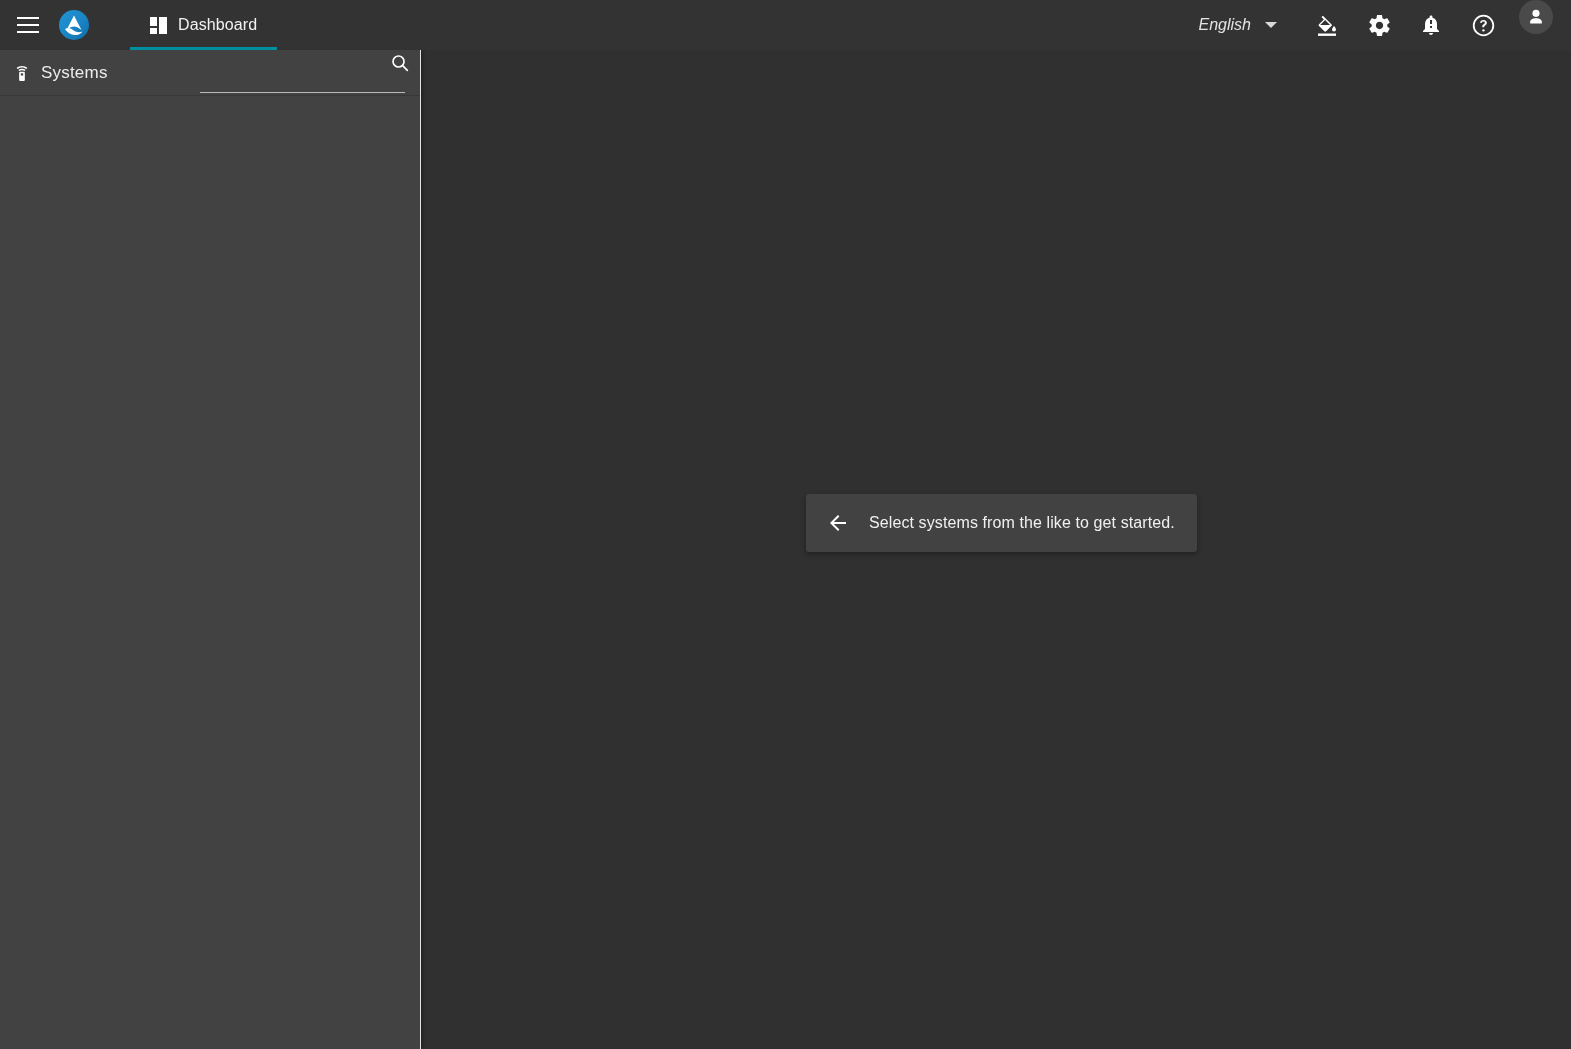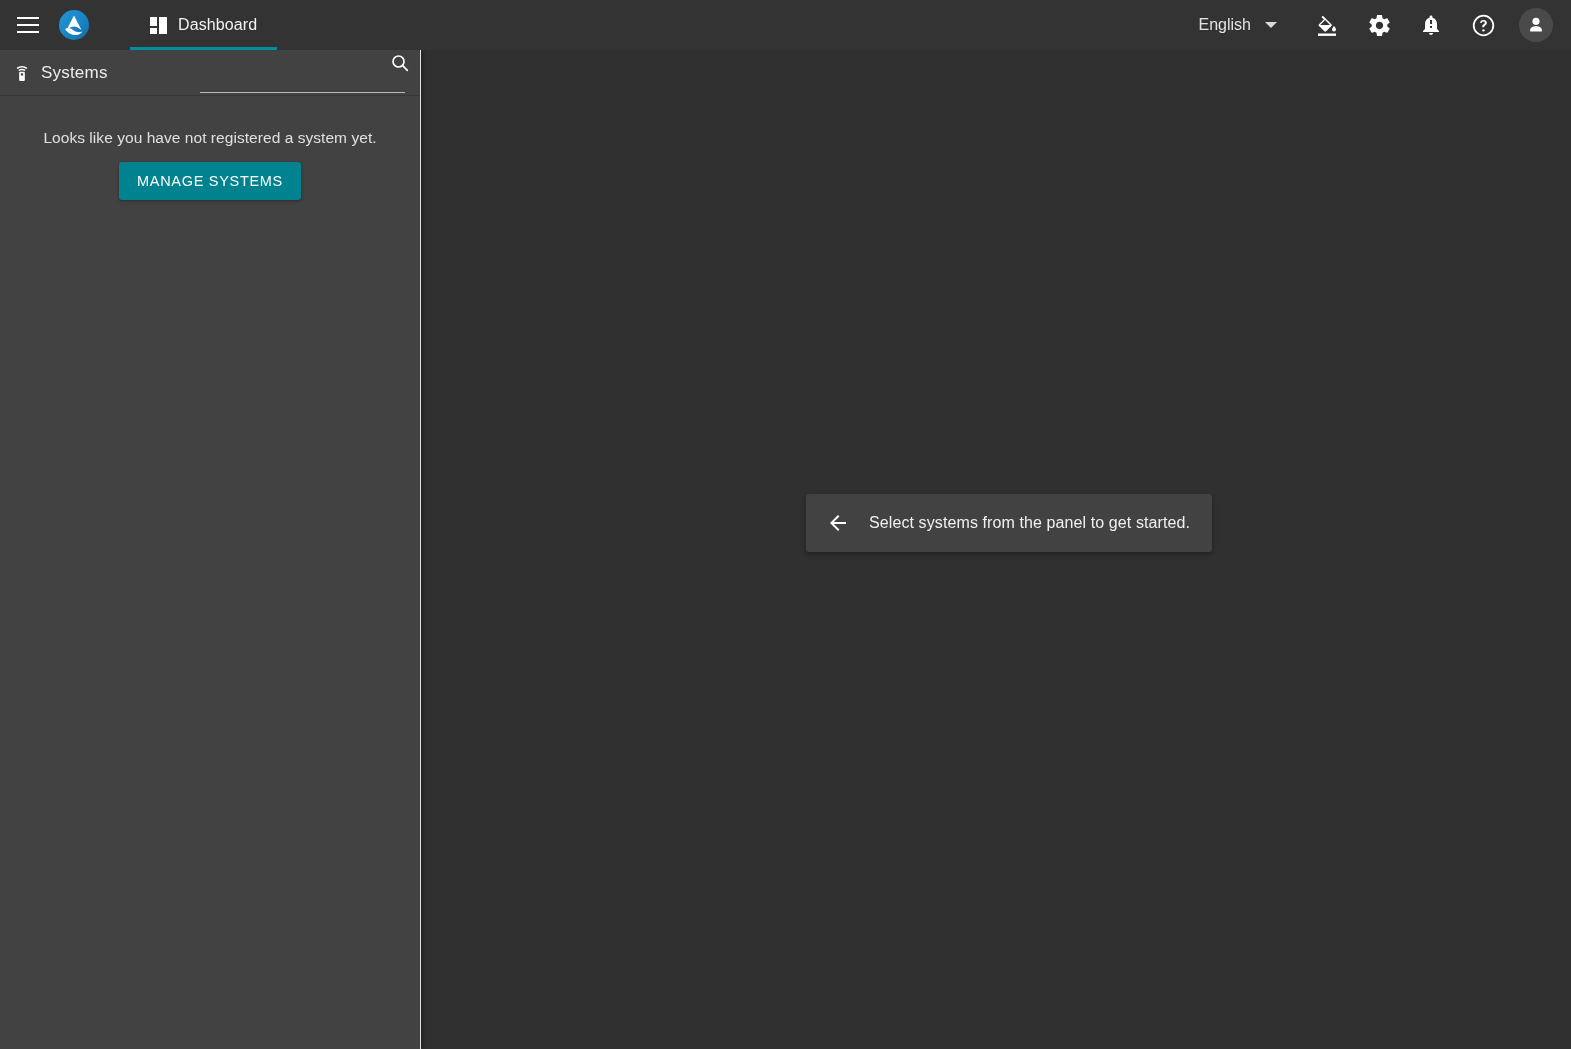--- a/index.html
+++ b/index.html
@@ -108,24 +108,24 @@
   }
   .icon-dashboard span { background: #ffffff; display:block; }
   .icon-dashboard span.s1 { grid-column: 1; grid-row: 1; }
   .icon-dashboard span.s2 { grid-column: 2; grid-row: 1; height: 6px; align-self: start;}
   .icon-dashboard span.s3 { grid-column: 1; grid-row: 2; height: 6px; }
   .icon-dashboard span.s4 { grid-column: 2; grid-row: 1 / span 2; height: 13px; align-self: end;}
 
   .topbar-right {
     margin-left: auto;
     display: flex;
-    align-items: center;
     height: 50px;
     padding-right: 18px;
     gap: 0px;
+    font-style: italic;
   }
 
   .lang-select {
     display: flex;
     align-items: center;
     gap: 14px;
     color: #e3e3e3;
     font-size: 16px;
     padding: 6px 10px 6px 8px;
     cursor: pointer;
@@ -378,28 +378,24 @@
         <input class="search-input" type="text" placeholder="" value="" style="">
         <div class="search-icon-btn">
           <svg width="22" height="22" viewBox="0 0 24 24">
             <circle cx="10.4" cy="10.4" r="6" fill="none" stroke="#ffffff" stroke-width="1.8"></circle>
             <line x1="14.9" y1="14.9" x2="20" y2="20" stroke="#ffffff" stroke-width="1.8" stroke-linecap="round"></line>
           </svg>
         </div>
       </div>
     </div>
 
-    <div class="sidebar-body">
-      <div class="empty-msg">Looks like you have not registered a system yet.</div>
-      <button class="btn-primary">MANAGE SYSTEMS</button>
-    </div>
   </div>
 
   <div class="main">
     <div class="hint-card">
       <svg width="24" height="24" viewBox="0 0 24 24">
         <path fill="#ffffff" d="M20 11H7.8l5.6-5.6L12 4l-8 8 8 8 1.4-1.4L7.8 13H20z"></path>
       </svg>
-      <span>Select systems from the panel to get started.</span>
+      <span>Select systems from the like to get started.</span>
     </div>
   </div>
 
 </div>
 
 </body></html>

